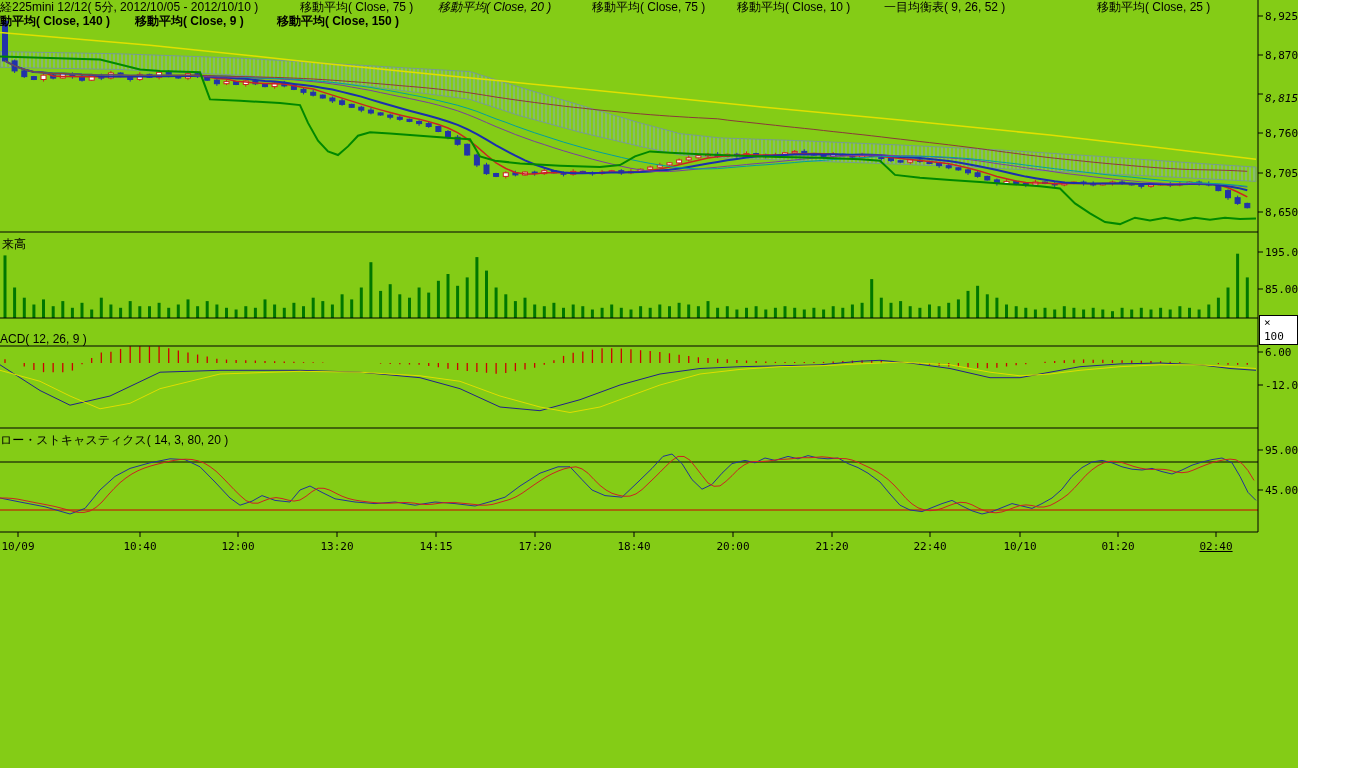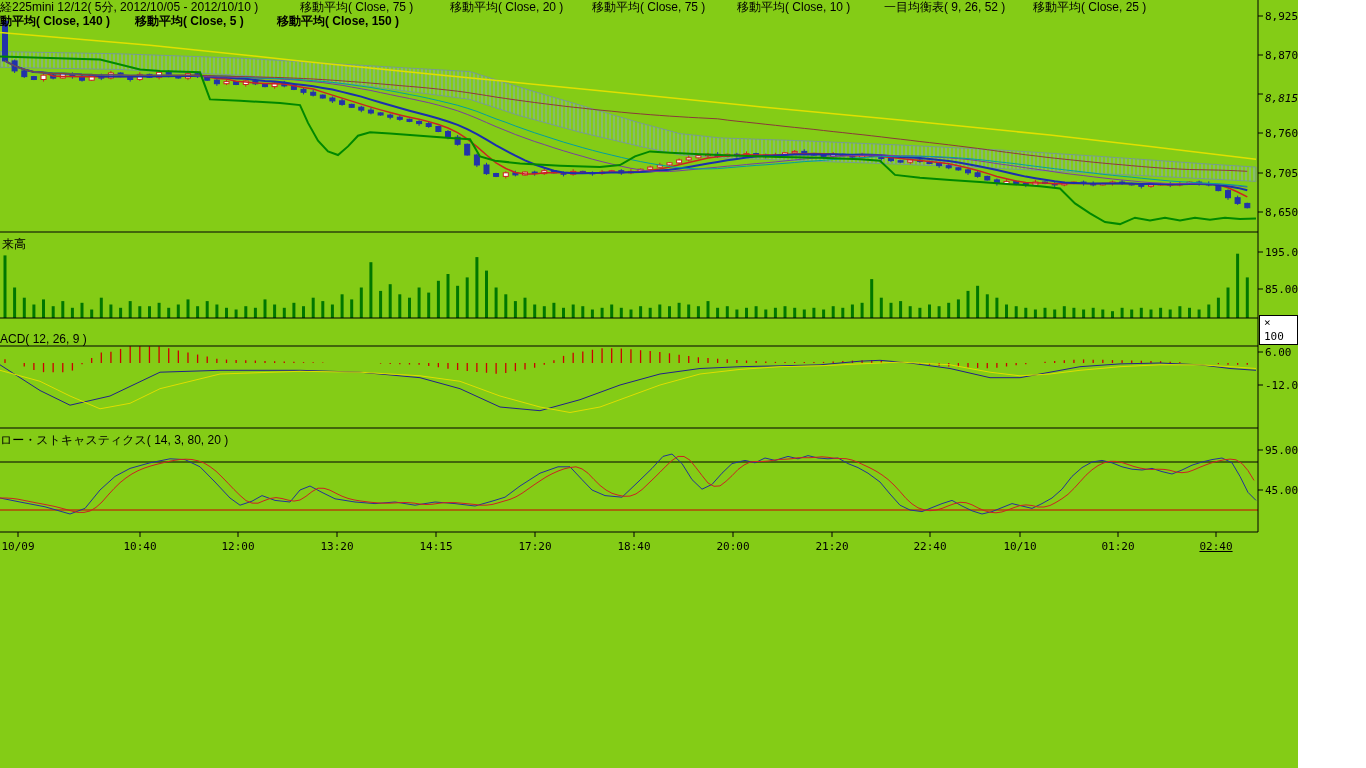--- a/index.html
+++ b/index.html
@@ -578,29 +578,29 @@
       <line x1="832" x2="832" y1="532" y2="537" stroke="#000" stroke-width="1"></line>
       <line x1="930" x2="930" y1="532" y2="537" stroke="#000" stroke-width="1"></line>
       <line x1="1020" x2="1020" y1="532" y2="537" stroke="#000" stroke-width="1"></line>
       <line x1="1118" x2="1118" y1="532" y2="537" stroke="#000" stroke-width="1"></line>
       <line x1="1216" x2="1216" y1="532" y2="537" stroke="#000" stroke-width="1"></line>
     </svg>
 
   <div id="legend-row-1">
       <div class="hdr-item row1" style="left: 0px;">経225mini 12/12( 5分, 2012/10/05 - 2012/10/10 )</div>
       <div class="hdr-item row1" style="left: 300px;">移動平均( Close, 75 )</div>
-      <div class="hdr-item row1" style="left: 450px;">移動平均( Close, 20 )</div>
+      <div class="hdr-item row1" style="left: 438px; font-style: italic;">移動平均( Close, 20 )</div>
       <div class="hdr-item row1" style="left: 592px;">移動平均( Close, 75 )</div>
       <div class="hdr-item row1" style="left: 737px;">移動平均( Close, 10 )</div>
       <div class="hdr-item row1" style="left: 884px;">一目均衡表( 9, 26, 52 )</div>
-      <div class="hdr-item row1" style="left: 1033px;">移動平均( Close, 25 )</div>
+      <div class="hdr-item row1" style="left: 1097px;">移動平均( Close, 25 )</div>
     </div>
   <div id="legend-row-2">
       <div class="hdr-item row2" style="left: 0px;">動平均( Close, 140 )</div>
-      <div class="hdr-item row2" style="left: 135px;">移動平均( Close, 5 )</div>
+      <div class="hdr-item row2" style="left: 135px;">移動平均( Close, 9 )</div>
       <div class="hdr-item row2" style="left: 277px;">移動平均( Close, 150 )</div>
     </div>
 
   <div class="panel-title" style="left:2px;top:236px;">来高</div>
   <div class="panel-title" style="left:0px;top:332px;">ACD( 12, 26, 9 )</div>
   <div class="panel-title" style="left:0px;top:432px;">ロー・ストキャスティクス( 14, 3, 80, 20 )</div>
 
   <div class="mult-badge">× 100</div>
 
   <div id="y-axis">

